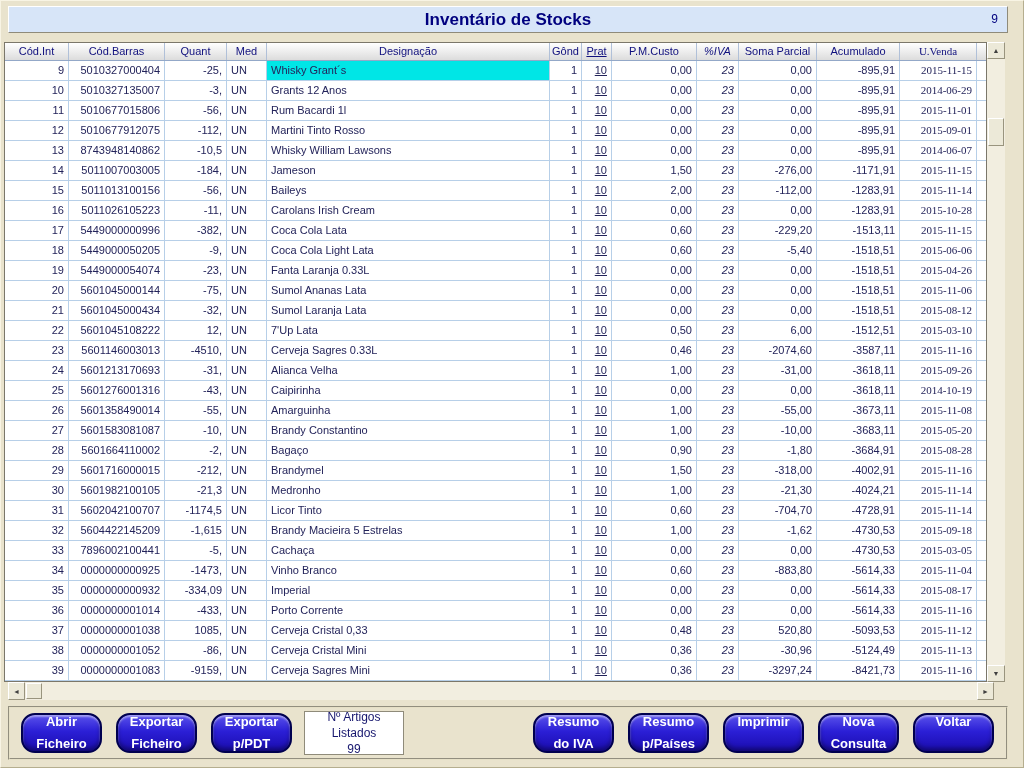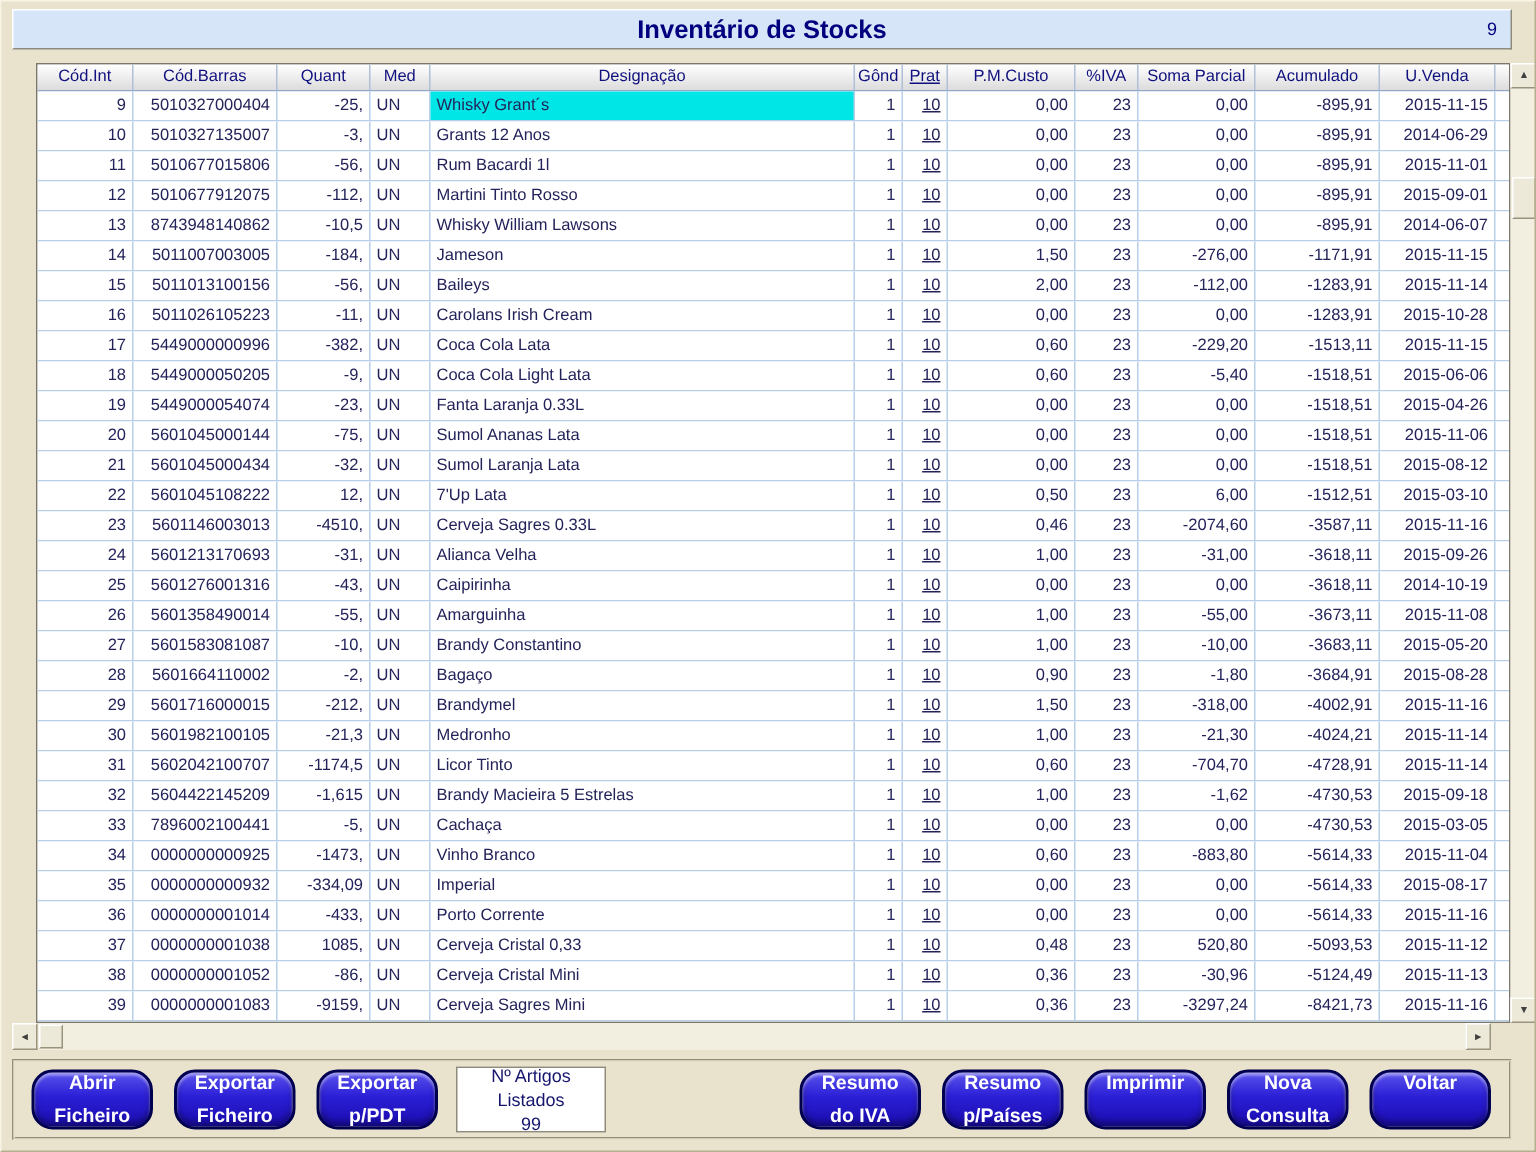--- a/index.html
+++ b/index.html
@@ -8,35 +8,35 @@
   .window-frame { position:absolute; inset:0; border-top:1px solid #f8f4e4; border-left:1px solid #f8f4e4;
                   border-right:1px solid #b5ae8f; border-bottom:1px solid #b5ae8f; pointer-events:none; }
 
   
   .titlebar { position:absolute; left:8px; top:6px; width:1000px; height:27px;
               background:#d7e5f8; border:1px solid; border-color:#ffffff #8f8b7a #8f8b7a #ffffff; }
   .titlebar .title { display:block; text-align:center; line-height:25px; font-size:17px; font-weight:bold; color:#00007f; }
   .titlebar .corner { position:absolute; right:9px; top:0; line-height:25px; font-size:12px; color:#00007f; }
 
   
-  .grid { position:absolute; left:24px; top:42px; width:1001px; height:640px; }
+  .grid { position:absolute; left:4px; top:42px; width:1001px; height:640px; }
   .gridmain { position:absolute; left:0; top:0; width:983px; height:640px;
               border:1px solid #7b776a; background:#fff; overflow:hidden; }
   .header-row { display:flex; height:18px; background:linear-gradient(#ffffff,#dcdcdc);
                 border-bottom:1px solid #93a8c8; }
   .hcell { border-right:1px solid #b0c0d8; color:#10107e; font-size:11px; text-align:center;
            line-height:17px; white-space:nowrap; overflow:hidden; flex-shrink:0; }
   .trow { display:flex; height:20px; background:#fff; border-bottom:1px solid #b7cfe8; }
   .cell { border-right:1px solid #b7cfe8; font-size:11px; line-height:19px; color:#23235a;
           white-space:nowrap; overflow:hidden; padding:0 4px; flex-shrink:0; }
   .cell.r { text-align:right; } .cell.l { text-align:left; }
   .cell.selected { background:#00e6e6; }
   .c0{width:64px;} .c1{width:96px;} .c2{width:62px;} .c3{width:40px;} .c4{width:283px;}
-  .c5{width:32px;} .c6{width:30px;text-decoration:underline;} .c7{width:85px;} .c8{width:42px;} .c9{width:78px;}
-  .c10{width:83px;} .c11{width:77px;} .cfill{flex:1 1 auto; border-right:none;}
+  .c5{width:32px;} .c6{width:30px;text-decoration:underline;} .c7{width:85px;} .c8{width:42px;font-style:italic;} .c9{width:78px;}
+  .c10{width:83px;} .c11{width:77px;font-family:Liberation Serif, serif;} .cfill{flex:1 1 auto; border-right:none;}
 
   
   .vscroll { position:absolute; left:983px; top:0; width:18px; height:640px; background:#f2eee0; }
   .hscroll { position:absolute; left:8px; top:682px; width:986px; height:18px; background:#f2eee0; }
   .sbtn { position:absolute; width:18px; height:17px; background:#ece9d8;
           border:1px solid; border-color:#ffffff #99947e #99947e #ffffff;
           display:flex; align-items:center; justify-content:center;
           font-size:7px; color:#404040; line-height:1; }
   .hscroll .sbtn { width:17px; height:18px; }
   .vthumb { position:absolute; left:1px; top:76px; width:16px; height:28px; background:#ece9d8;

